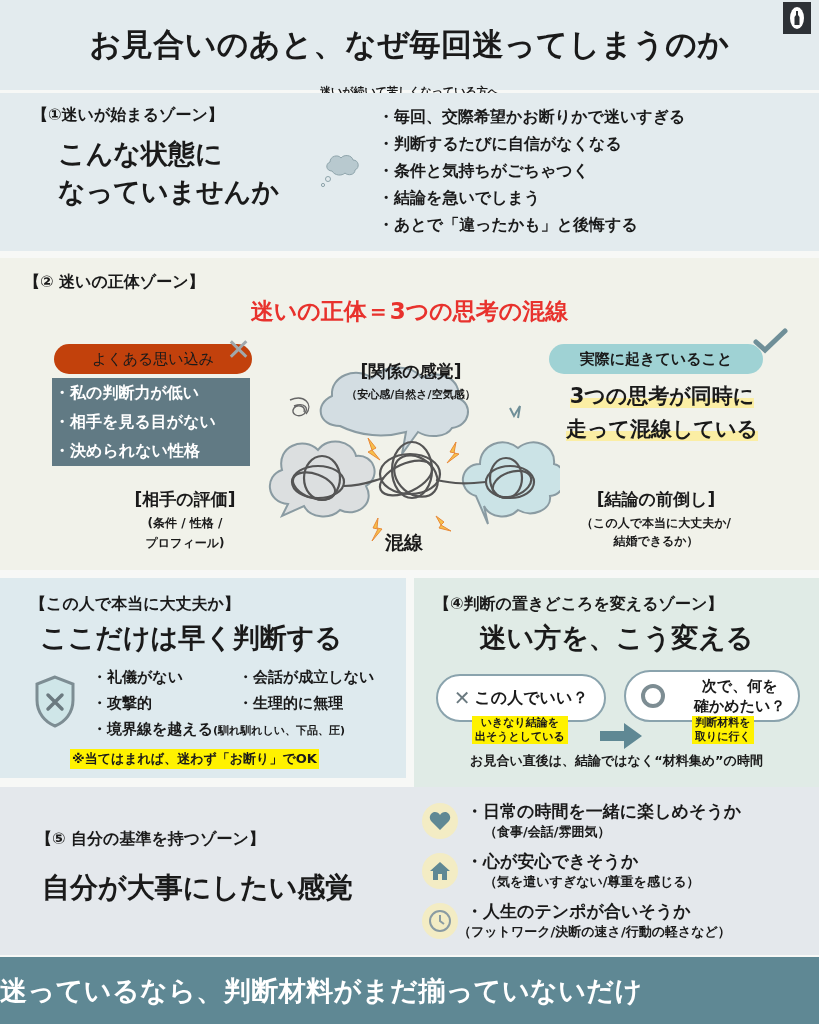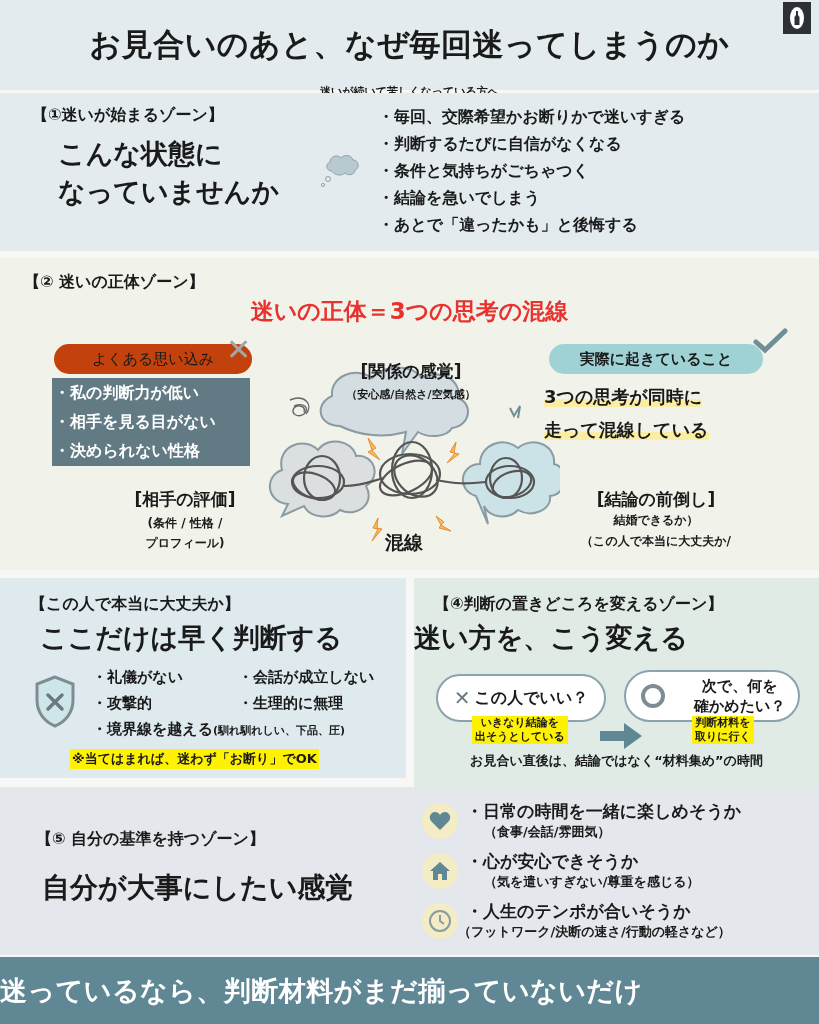--- a/index.html
+++ b/index.html
@@ -17,21 +17,21 @@
   .thought { position: absolute; left: 318px; top: 150px; }
   .bullets1 { position: absolute; left: 378px; top: 10px; font-size: 16px; font-weight: bold; line-height: 27px; }
 
   .zone2 { position: absolute; left: 0; top: 258px; width: 819px; height: 312px; background: #f1f2ea; }
   .z2-red { position: absolute; left: 0; right: 0; top: 38px; text-align: center; color: #e8322d; font-size: 23px; font-weight: bold; }
   .myth-pill { position: absolute; left: 54px; top: 86px; width: 198px; height: 30px; background: #c2410c; border-radius: 15px; font-size: 15px; font-weight: normal; text-align: center; line-height: 30px; }
   .myth-x { position: absolute; left: 226px; top: 74px; font-size: 30px; color: #a0a8ac; }
   .myth-box { position: absolute; left: 52px; top: 120px; width: 198px; height: 88px; background: #617a84; color: #fff; font-size: 16px; font-weight: bold; line-height: 29px; padding-left: 2px; }
   .real-pill { position: absolute; left: 549px; top: 86px; width: 214px; height: 30px; background: #9fd2d4; border-radius: 15px; font-size: 15px; font-weight: bold; text-align: center; line-height: 30px; }
   .real-check { position: absolute; left: 752px; top: 70px; }
-  .real-big { position: absolute; left: 544px; top: 122px; font-size: 18px; font-weight: bold; line-height: 33px; width: 236px; }
+  .real-big { position: absolute; left: 544px; top: 122px; font-size: 21px; font-weight: bold; line-height: 33px; text-align: center; width: 236px; }
   .real-big span { background: linear-gradient(transparent 60%, #fbeea4 60%); }
 
   .kankei { position: absolute; left: 316px; top: 102px; width: 190px; text-align: center; }
   .kankei .t { font-size: 17px; font-weight: bold; }
   .kankei .s { font-size: 11px; font-weight: bold; margin-top: 4px; }
   .aite { position: absolute; left: 110px; top: 230px; width: 150px; text-align: center; }
   .aite .t { font-size: 17px; font-weight: bold; }
   .aite .s { font-size: 12px; font-weight: bold; line-height: 20px; margin-top: 2px; }
   .ketsu { position: absolute; left: 556px; top: 230px; width: 200px; text-align: center; }
   .ketsu .t { font-size: 17px; font-weight: bold; }
@@ -42,21 +42,21 @@
   .zone3 { position: absolute; left: 0; top: 578px; width: 406px; height: 200px; background: #deeaee; }
   .z3-big { position: absolute; left: 40px; top: 42px; font-size: 27px; font-weight: bold; }
   .shield { position: absolute; left: 32px; top: 96px; }
   .z3-grid { position: absolute; left: 92px; top: 86px; font-size: 15px; font-weight: bold; line-height: 26px; }
   .z3-grid .row { display: flex; }
   .z3-grid .c1 { width: 146px; }
   .z3-grid small { font-size: 11px; }
   .z3-note { position: absolute; left: 70px; top: 171px; background: #fff200; font-size: 13px; font-weight: bold; padding: 1px 2px; }
 
   .zone4 { position: absolute; left: 414px; top: 578px; width: 405px; height: 236px; background: #e0ebe6; }
-  .z4-big { position: absolute; left: 0; right: 0; top: 42px; text-align: left; font-size: 27px; font-weight: bold; }
+  .z4-big { position: absolute; left: 0; right: 0; top: 42px; text-align: center; font-size: 27px; font-weight: bold; }
   .pill-a { position: absolute; left: 22px; top: 96px; width: 170px; height: 48px; background: #fff; border: 2px solid #8aa3ad; border-radius: 24px; font-size: 16px; font-weight: bold; display: flex; align-items: center; justify-content: center; gap: 4px; }
   .pill-b { position: absolute; left: 210px; top: 92px; width: 176px; height: 52px; background: #fff; border: 2px solid #8aa3ad; border-radius: 26px; font-size: 15px; font-weight: bold; display: flex; align-items: center; padding-left: 14px; gap: 28px; }
   .pill-b .txt { text-align: center; line-height: 20px; }
   .hl-a { position: absolute; left: 58px; top: 138px; background: #fff200; font-size: 11px; font-weight: bold; text-align: center; line-height: 14px; padding: 0 3px; }
   .hl-b { position: absolute; left: 278px; top: 138px; background: #fff200; font-size: 11px; font-weight: bold; text-align: center; line-height: 14px; padding: 0 3px; }
   .arrow { position: absolute; left: 186px; top: 145px; }
   .z4-note { position: absolute; left: 0; right: 0; top: 174px; text-align: center; font-size: 13px; font-weight: bold; }
 
   .zone5 { position: absolute; left: 0; top: 787px; width: 819px; height: 168px; background: #e4e8ec; }
   .z5-big { position: absolute; left: 42px; top: 82px; font-size: 28px; font-weight: bold; }
@@ -164,22 +164,22 @@
     <div class="t">[関係の感覚]</div>
     <div class="s">（安心感/自然さ/空気感）</div>
   </div>
   <div class="aite">
     <div class="t">[相手の評価]</div>
     <div class="s">(条件 / 性格 /</div>
     <div class="s" style="margin-top:0">プロフィール)</div>
   </div>
   <div class="ketsu">
     <div class="t">[結論の前倒し]</div>
+    <div class="s">（この人で本当に大丈夫か/</div>
     <div class="s" style="margin-top:0">結婚できるか）</div>
-    <div class="s">（この人で本当に大丈夫か/</div>
   </div>
   <div class="konsen">混線</div>
 </div>
 
 <div class="zone3">
   <div class="zone-label" style="left:30px;top:16px;">【この人で本当に大丈夫か】</div>
   <div class="z3-big">ここだけは早く判断する</div>
   <svg class="shield" width="46" height="54" viewBox="0 0 46 54">
     <path d="M23 3L5 10v16c0 13 8 22 18 26 10-4 18-13 18-26V10z" fill="#cfe6e8" stroke="#7d8d93" stroke-width="3"></path>
     <path d="M16 21l14 14M30 21L16 35" stroke="#6b7a80" stroke-width="3.5" stroke-linecap="round"></path>

